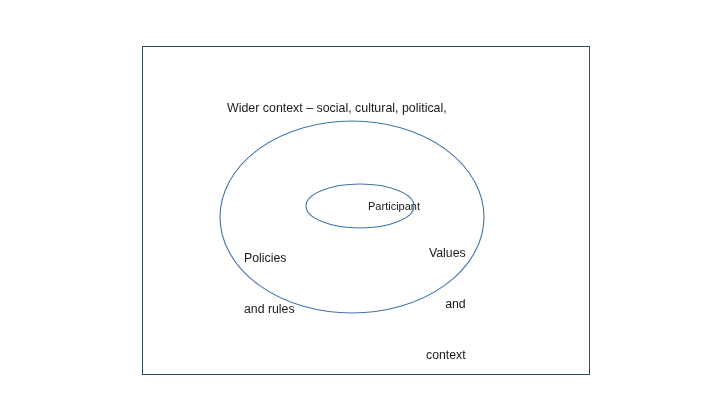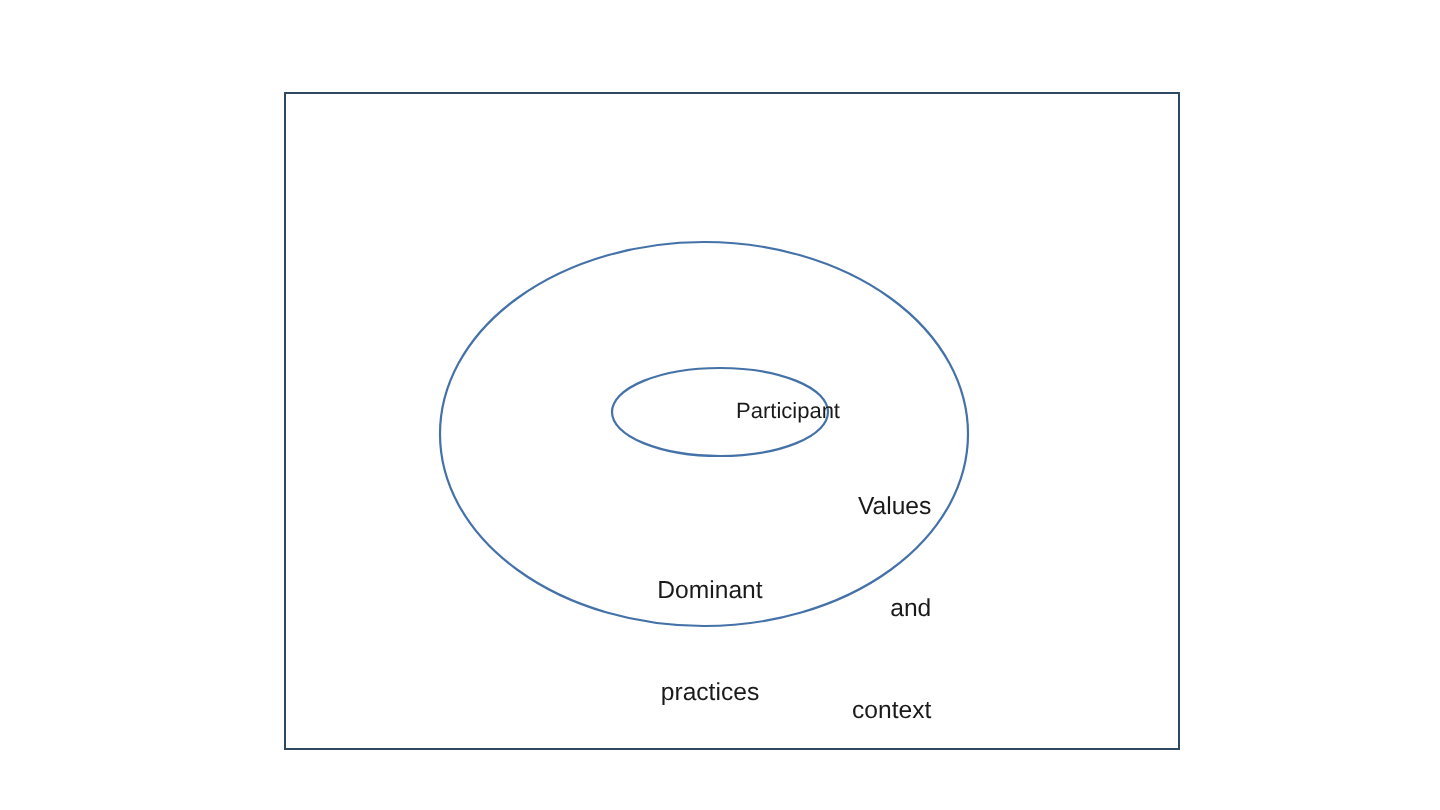--- a/index.html
+++ b/index.html
@@ -100,30 +100,31 @@
 <div id="slide">
 
   <div id="frame"></div>
 
   <svg id="ellipse-layer" viewBox="0 0 720 405">
     <ellipse cx="352" cy="217" rx="132" ry="96" fill="none" stroke="#4472a8" stroke-width="1.1"></ellipse>
     <ellipse cx="360" cy="206" rx="54" ry="22" fill="none" stroke="#4472a8" stroke-width="1.1"></ellipse>
   </svg>
 
   <div class="label" id="wider-context-label">
+    <div>Wider context – social, cultural, political,</div>
   </div>
 
 
   <div class="label" id="participant-label">Participant</div>
 
+  <div class="label" id="policies-label">
+    <div>Policies</div>
+    <div>and rules</div>
+  </div>
 
   <div class="label" id="values-label">
     <div>Values</div>
     <div>and</div>
     <div>context</div>
   </div>
 
-  <div class="label" id="dominant-label">
-    <div>Dominant</div>
-    <div>practices</div>
-  </div>
 
 </div>
 
 </body></html>

